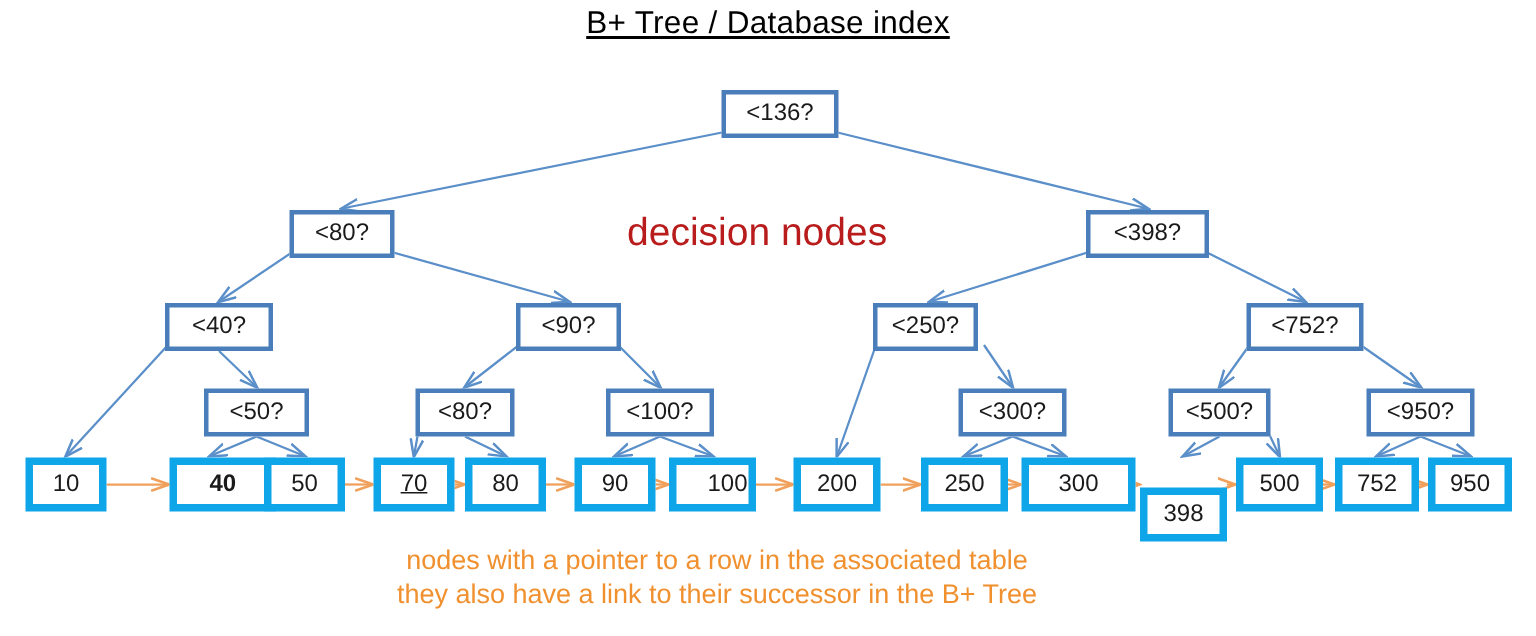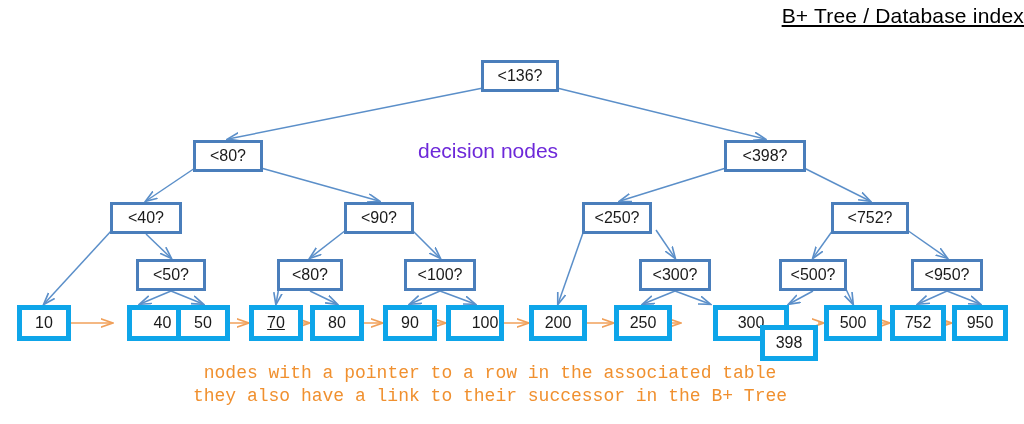--- a/index.html
+++ b/index.html
@@ -23,21 +23,21 @@
     top: 0;
     width: 1024px;
     height: 424px;
     pointer-events: none;
   }
   .title {
     position: absolute;
     left: 0;
     top: 4px;
     width: 1024px;
-    text-align: right;
+    text-align: center;
     font-size: 21px;
     color: #000000;
     font-family: "Liberation Sans", sans-serif;
     text-decoration: underline;
     letter-spacing: 0.2px;
   }
   .node {
     position: absolute;
     box-sizing: border-box;
     display: flex;
@@ -53,37 +53,36 @@
     font-size: 16px;
     height: 32px;
   }
   .leaf {
     border: 5px solid #0ea5e9;
     font-size: 16px;
     height: 36px;
   }
   .caption-decision {
     position: absolute;
-    font-size: 21px;
-    color: #6d28d9;
+    font-size: 26px;
+    color: #b91c1c;
     font-family: "Liberation Sans", sans-serif;
     white-space: nowrap;
     z-index: 2;
   }
   .caption-leaf {
     position: absolute;
     left: 0;
     width: 956px;
     text-align: center;
     font-size: 18px;
     line-height: 23px;
     color: #F0902F;
-    font-family: Liberation Mono, monospace;
+    font-family: Liberation Sans, sans-serif;
     z-index: 2;
-    padding-left: 12px;
   }
 </style>
 </head>
 <body>
 
 <div id="canvas">
 
   <svg id="edges" viewBox="0 0 1024 424">
     <defs>
       <marker id="arrow-blue" markerWidth="9" markerHeight="9" refX="7.5" refY="3.2" orient="auto" markerUnits="strokeWidth">
@@ -178,21 +177,21 @@
       </div>
       <div class="node decision" style="left: 779px; top: 259px; width: 68px;">
         <span>&lt;500?</span>
       </div>
       <div class="node decision" style="left: 911px; top: 259px; width: 72px;">
         <span>&lt;950?</span>
       </div>
       <div class="node leaf" style="left: 17px; top: 305px; width: 54px;">
         <span>10</span>
       </div>
-      <div class="node leaf" style="left: 127px; top: 305px; width: 71px;">
+      <div class="node leaf" style="left: 113px; top: 305px; width: 71px; font-weight: bold;">
         <span>40</span>
       </div>
       <div class="node leaf" style="left: 176px; top: 305px; width: 54px;">
         <span>50</span>
       </div>
       <div class="node leaf" style="left: 249px; top: 305px; width: 54px; text-decoration: underline;">
         <span>70</span>
       </div>
       <div class="node leaf" style="left: 310px; top: 305px; width: 54px;">
         <span>80</span>
@@ -202,21 +201,21 @@
       </div>
       <div class="node leaf" style="left: 446px; top: 305px; width: 58px; padding-left: 20px;">
         <span>100</span>
       </div>
       <div class="node leaf" style="left: 529px; top: 305px; width: 58px;">
         <span>200</span>
       </div>
       <div class="node leaf" style="left: 614px; top: 305px; width: 58px;">
         <span>250</span>
       </div>
-      <div class="node leaf" style="left: 681px; top: 305px; width: 76px; margin-left: 32px;">
+      <div class="node leaf" style="left: 681px; top: 305px; width: 76px;">
         <span>300</span>
       </div>
       <div class="node leaf" style="left: 760px; top: 305px; width: 58px; margin-top: 20px;">
         <span>398</span>
       </div>
       <div class="node leaf" style="left: 824px; top: 305px; width: 58px;">
         <span>500</span>
       </div>
       <div class="node leaf" style="left: 890px; top: 305px; width: 56px; justify-content: center;">
         <span>752</span>

